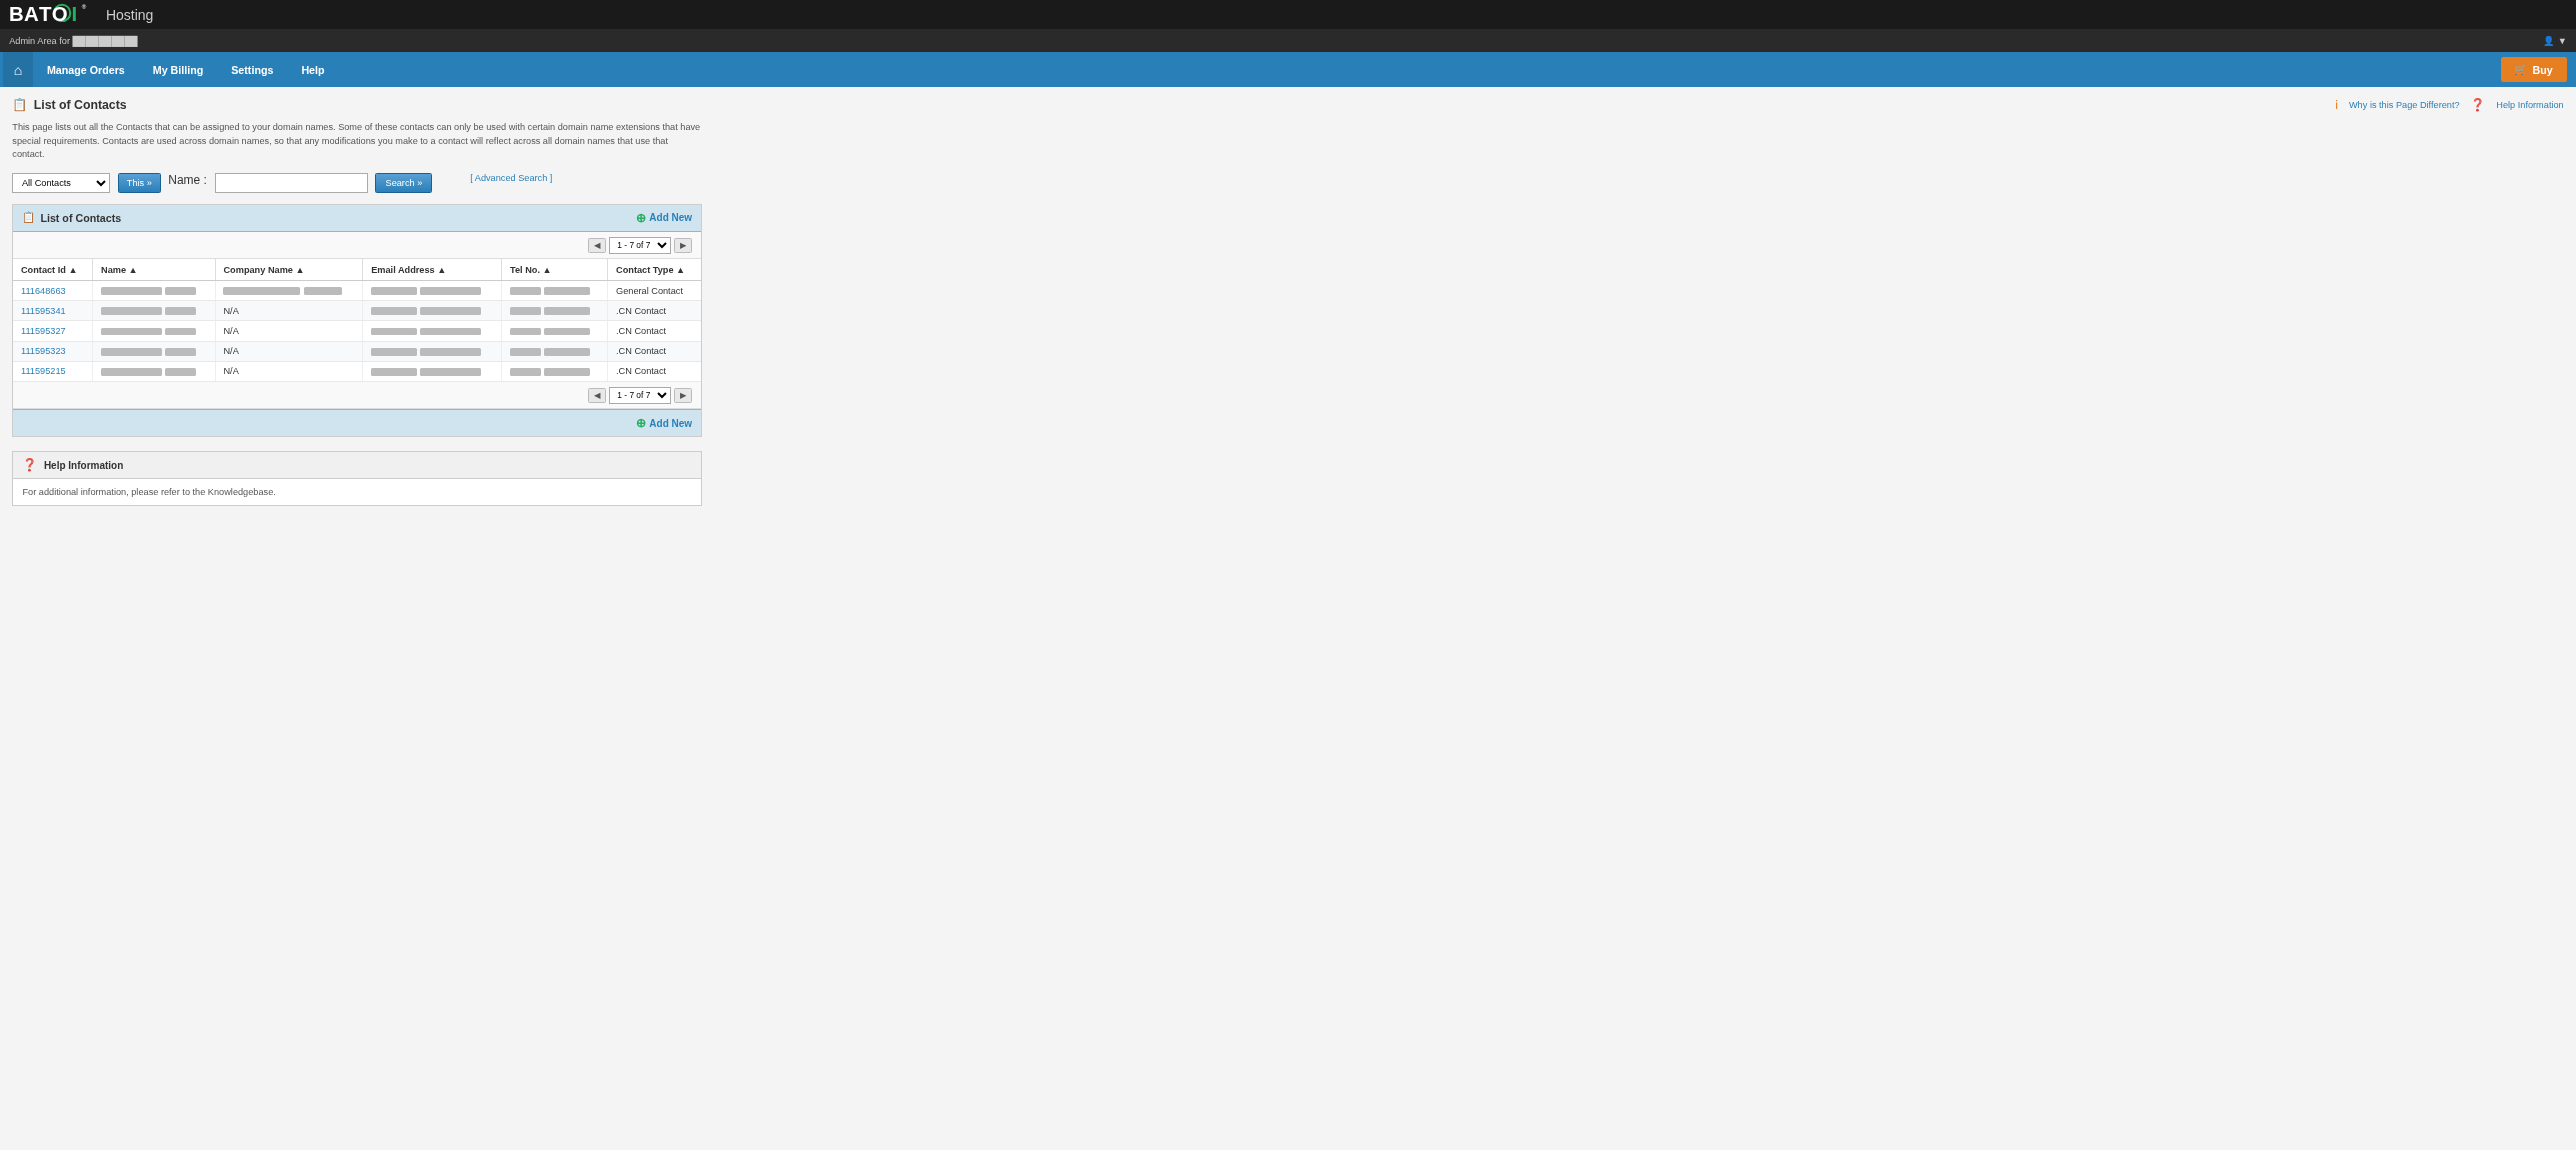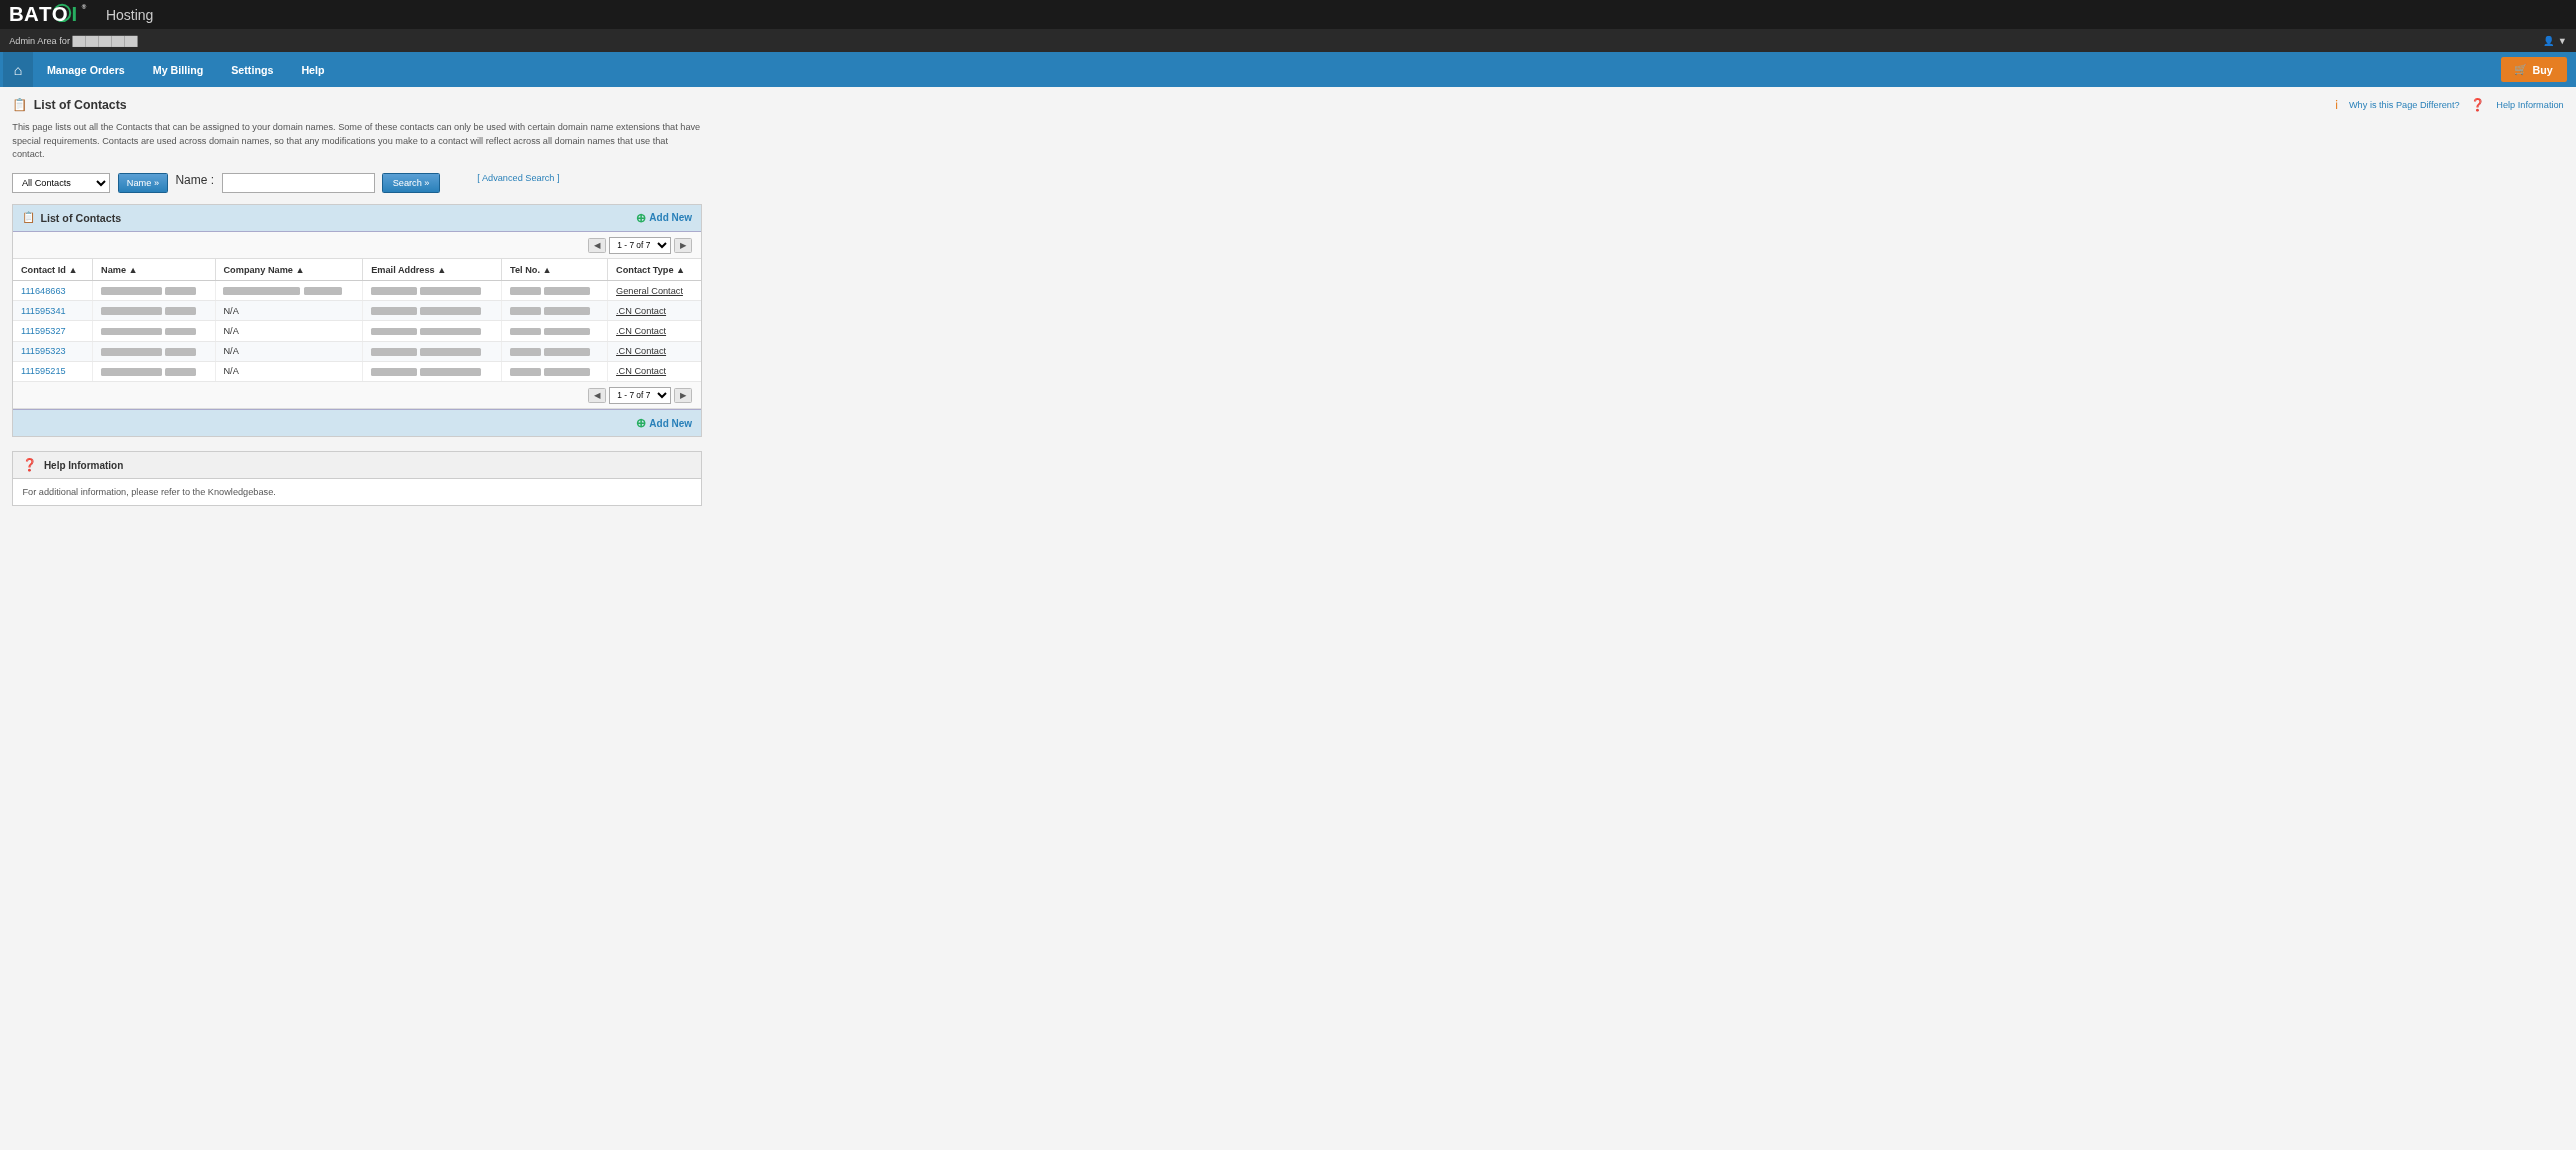--- a/index.html
+++ b/index.html
@@ -212,21 +212,21 @@
       cursor: pointer;
       white-space: nowrap;
     }
     th:last-child { border-right: none; }
     td {
       padding: 4.6px 7.7px;
       border-bottom: 0.8px solid #e8e8e8;
       border-right: 0.8px solid #eeeeee;
       vertical-align: top;
     }
-    td:last-child { border-right: none; text-decoration: underline; }
+    td:last-child { border-right: none; }
     tr:nth-child(even) { background: #f7f9fb; }
     tr:nth-child(odd) { background: white; }
     .contact-link { color: #2980b9; text-decoration: none; }
 
     
     .table-footer {
       background: #d0e4f0;
       padding: 6.1px 9.2px;
       display: flex;
       align-items: center;
@@ -335,21 +335,21 @@
       <span class="info-icon-green">❓</span>
       <a href="#" class="page-actions">Help Information</a>
     </div>
   </div>
 
   <p class="description">This page lists out all the Contacts that can be assigned to your domain names. Some of these contacts can only be used with certain domain name extensions that have special requirements. Contacts are used across domain names, so that any modifications you make to a contact will reflect across all domain names that use that contact.</p>
 
   <div class="search-bar">
     <select><option>All Contacts</option><option>General Contact</option><option>.CN Contact</option></select>
     <button class="show-btn">
-      <span>Name »</span>
+      <span>This »</span>
     </button>
     <span class="name-label">Name :</span>
     <input type="text" class="name-input" style="">
     <button class="search-btn">
       <span>Search »</span>
     </button>
     <a href="#" class="advanced-search-link">[ Advanced Search ]</a>
   </div>
 
   <div class="table-container">

